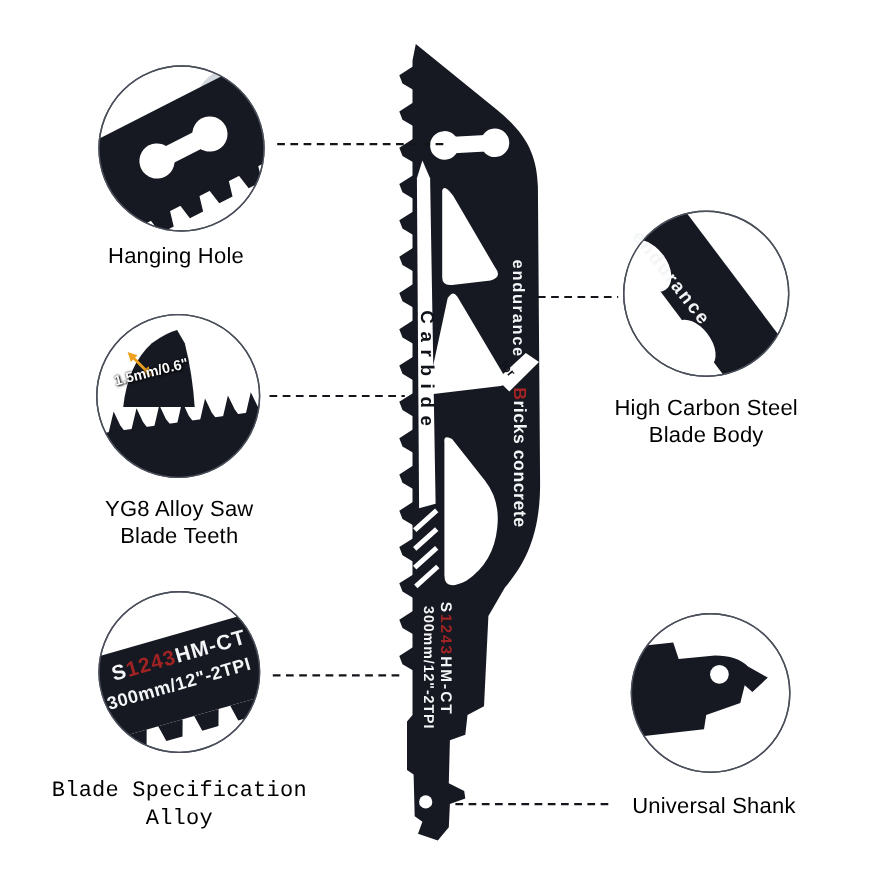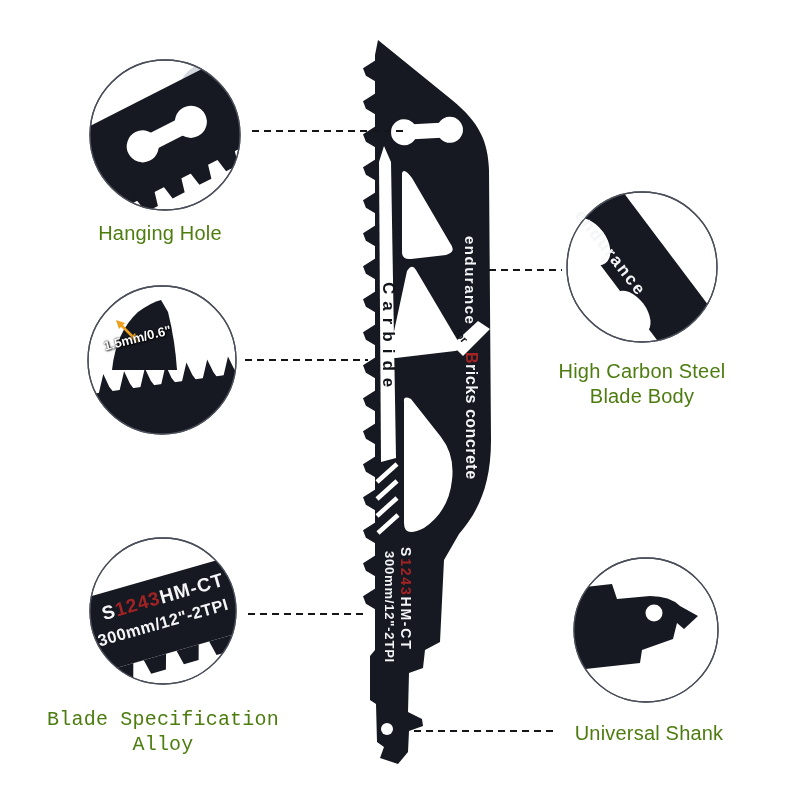--- a/index.html
+++ b/index.html
@@ -1,19 +1,19 @@
 <!DOCTYPE html>
 <html><head>
 <meta charset="utf-8">
 <style>
   html,body{margin:0;padding:0;background:#ffffff;}
   .canvas{position:relative;width:800px;height:800px;background:#ffffff;overflow:hidden;
           font-family:"Liberation Sans", sans-serif;}
   .canvas svg{position:absolute;left:0;top:0;}
-  .lbl{position:absolute;color:#4d7c0f;font-size:20px;line-height:25px;text-align:center;
+  .lbl{position:absolute;color:#000000;font-size:20px;line-height:25px;text-align:center;
        letter-spacing:.2px;}
   .vtext{position:absolute;white-space:nowrap;transform-origin:0 0;transform:rotate(90deg);}
   .white{color:#f4f5f7;}
   .redtxt{color:#a12323;}
   .carbide{left:398px;top:282px;font-size:17px;font-weight:700;letter-spacing:7px;color:#10131a;}
   .endurance{left:479px;top:236px;font-size:15px;font-weight:600;letter-spacing:1.5px;}
   .bricks{left:480px;top:352px;font-size:16px;font-weight:600;letter-spacing:.5px;}
   .forflag{position:absolute;left:461px;top:326px;font-size:11px;font-weight:700;color:#10131a;
            transform-origin:0 0;transform:rotate(50deg);}
   .spec1{left:414px;top:547px;font-size:14px;font-weight:600;letter-spacing:1.8px;}
@@ -168,20 +168,24 @@
   <div class="vtext bricks white"><span class="redtxt">B</span><span>ricks concrete</span></div>
   <div class="vtext spec1 white"><span>S</span><span class="redtxt">1243</span><span>HM-CT</span></div>
   <div class="vtext spec2 white">300mm/12"-2TPI</div>
 
   <div class="measure">1.5mm/0.6"</div>
   <div class="c3line c3l1"><span>S</span><span class="redtxt">1243</span><span>HM-CT</span></div>
   <div class="c3line c3l2">300mm/12"-2TPI</div>
   <div class="c4end">endurance</div>
 
   <div class="lbl" style="left:60px;top:221px;width:200px;">Hanging Hole</div>
+  <div class="lbl" style="left:48px;top:451px;width:230px;">
+      <div>YG8 Alloy Saw</div>
+      <div>Blade Teeth</div>
+    </div>
   <div class="lbl" style="left:43px;top:707px;width:240px;font-family:Liberation Mono, monospace;">
       <div>Blade Specification</div>
       <div>Alloy</div>
     </div>
   <div class="lbl" style="left:532px;top:359px;width:220px;">
       <div>High Carbon Steel</div>
       <div>Blade Body</div>
     </div>
   <div class="lbl" style="left:549px;top:721px;width:200px;">Universal Shank</div>
 </div>

